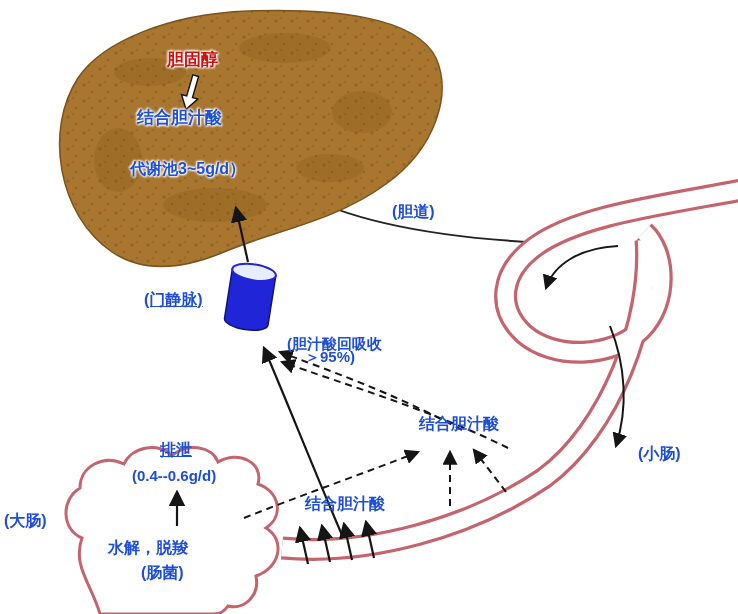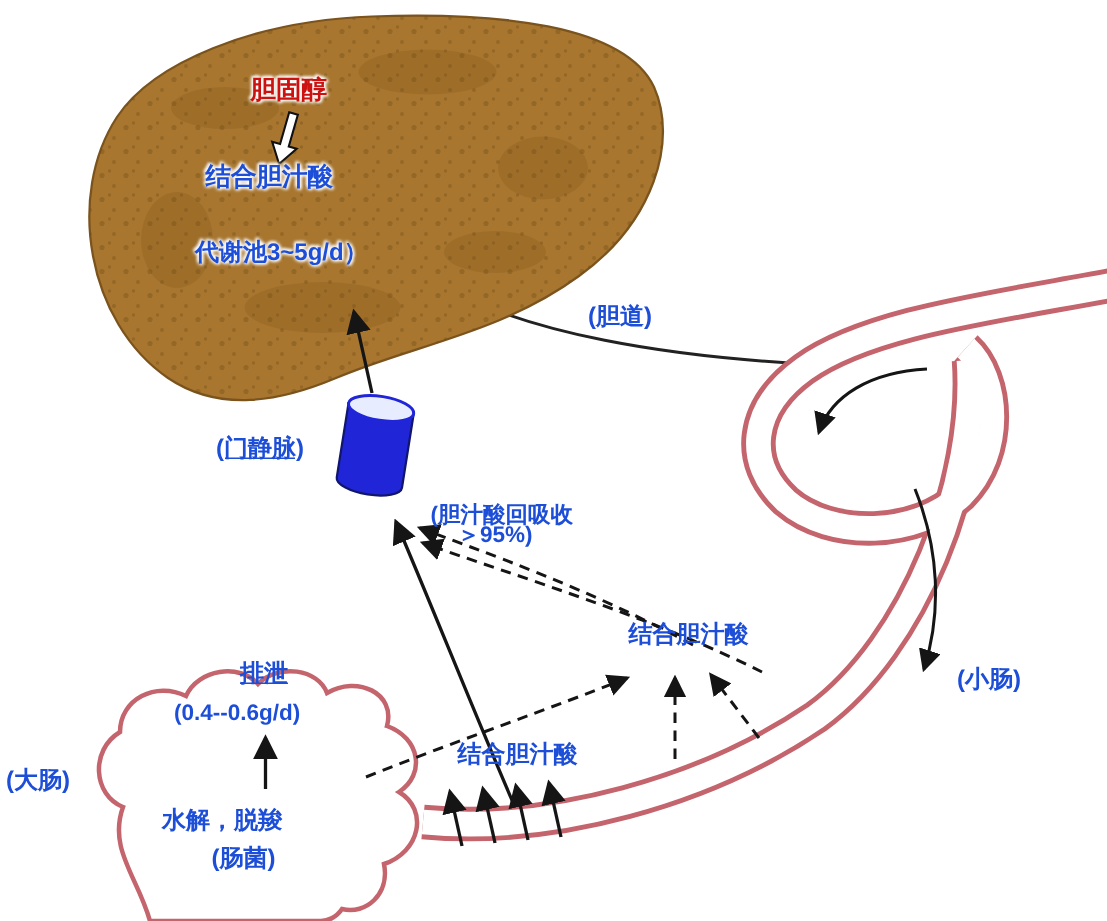--- a/index.html
+++ b/index.html
@@ -105,18 +105,18 @@
   <div class="lbl big halo" style="left:137px;top:108px;">结合胆汁酸</div>
   <div class="lbl halo" style="left:130px;top:160px;">代谢池3~5g/d）</div>
   <div class="lbl" style="left:392px;top:203px;">(胆道)</div>
   <div class="lbl" style="left:144px;top:291px;text-decoration:underline;">(门静脉)</div>
   <div class="lbl small" style="left:287px;top:335px;">(胆汁酸回吸收</div>
   <div class="lbl small" style="left:305px;top:348px;">＞95%)</div>
   <div class="lbl" style="left:419px;top:415px;">结合胆汁酸</div>
   <div class="lbl" style="left:305px;top:495px;">结合胆汁酸</div>
   <div class="lbl" style="left:638px;top:445px;">(小肠)</div>
   <div class="lbl" style="left:160px;top:441px;text-decoration:underline;">排泄</div>
-  <div class="lbl small" style="left:116px;top:467px;">(0.4--0.6g/d)</div>
+  <div class="lbl small" style="left:132px;top:467px;">(0.4--0.6g/d)</div>
   <div class="lbl" style="left:4px;top:512px;">(大肠)</div>
   <div class="lbl" style="left:108px;top:539px;">水解，脱羧</div>
   <div class="lbl" style="left:141px;top:564px;">(肠菌)</div>
 
 </div>
 
 </body></html>

